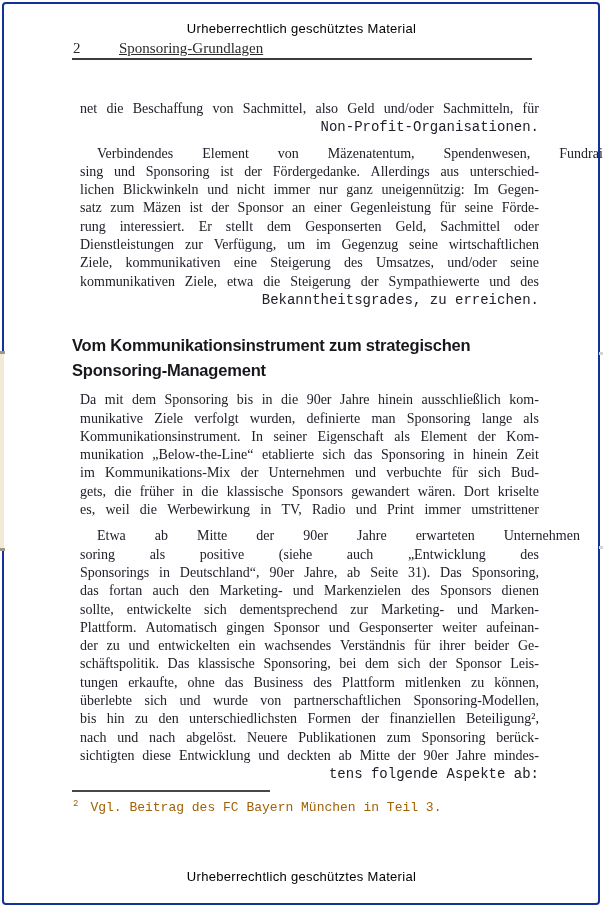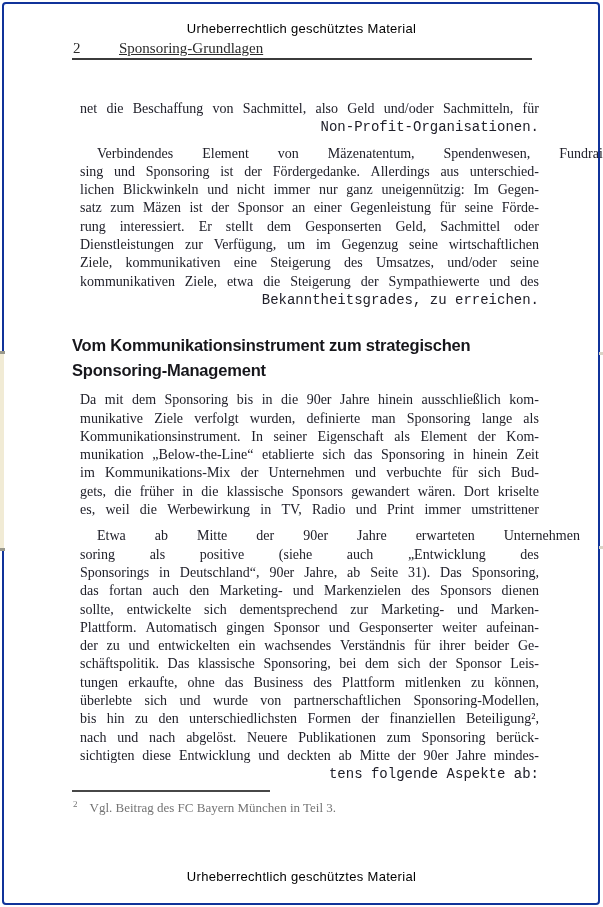--- a/index.html
+++ b/index.html
@@ -21,21 +21,21 @@
   .body{position:absolute;left:72px;top:92px;width:459px;font-size:14px;line-height:18.3px;}
   .para{margin:8px;}
   .line{width:459px;}
   .line.just{display:flex;justify-content:space-between;flex-wrap:nowrap;}
   .line.just span{white-space:pre;}
   .line.plain{text-align:right;font-family:Liberation Mono, monospace;}
   .line.indent{padding-left:17px;width:442px;gap:29px;}
   .heading{margin-top:24px;margin-bottom:7px;font-family:"Liberation Sans",sans-serif;
            font-weight:bold;font-size:16.5px;line-height:25px;letter-spacing:-.2px;color:#17171c;}
   .fnrule{position:absolute;left:72px;top:790px;width:198px;height:2px;background:#474747;}
-  .footnote{position:absolute;left:73px;top:799px;width:459px;font-size:13px;color:#737373;}
+  .footnote{position:absolute;left:73px;top:799px;width:459px;font-size:13px;color:#a16207;font-family:Liberation Mono, monospace;}
   .fnmark{font-size:9px;vertical-align:super;margin-right:12px;}
 </style>
 </head>
 <body>
 
 <div class="sheet">
   <div class="frame"></div>
 
   <div class="edge-left"></div>
   <div class="edge-left-cap" style="top:351px;"></div>

